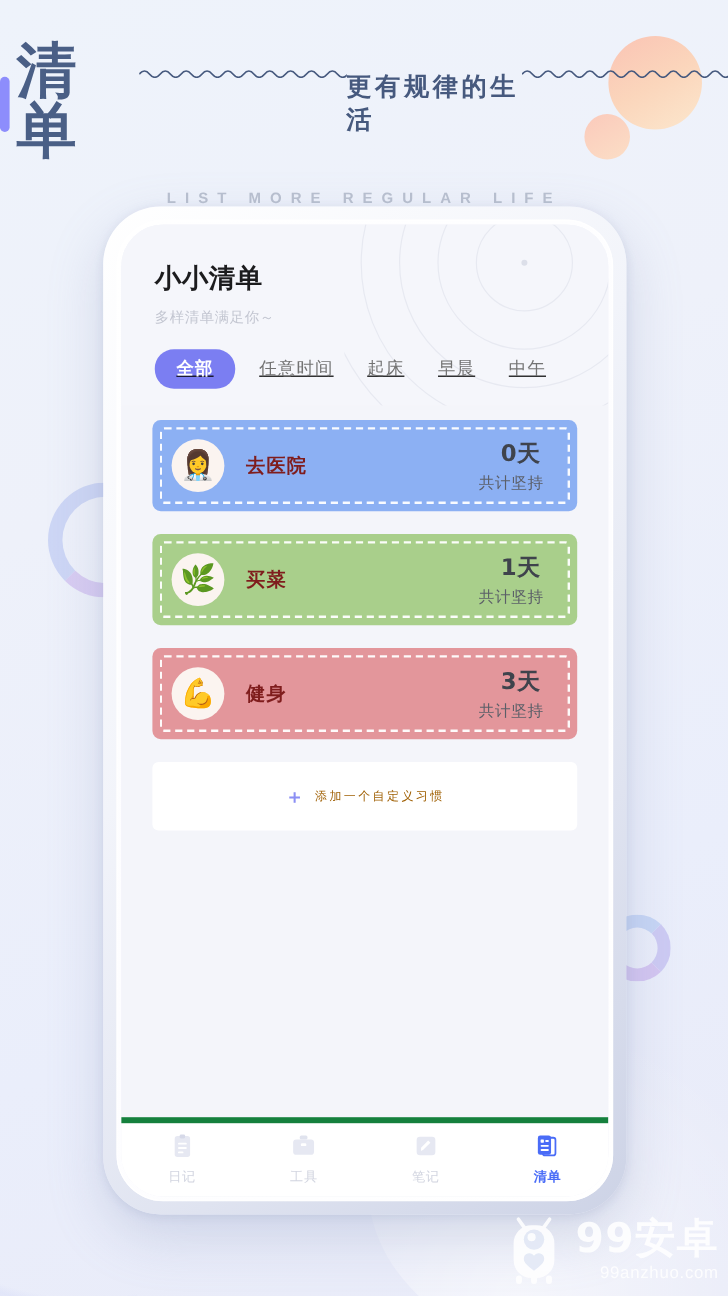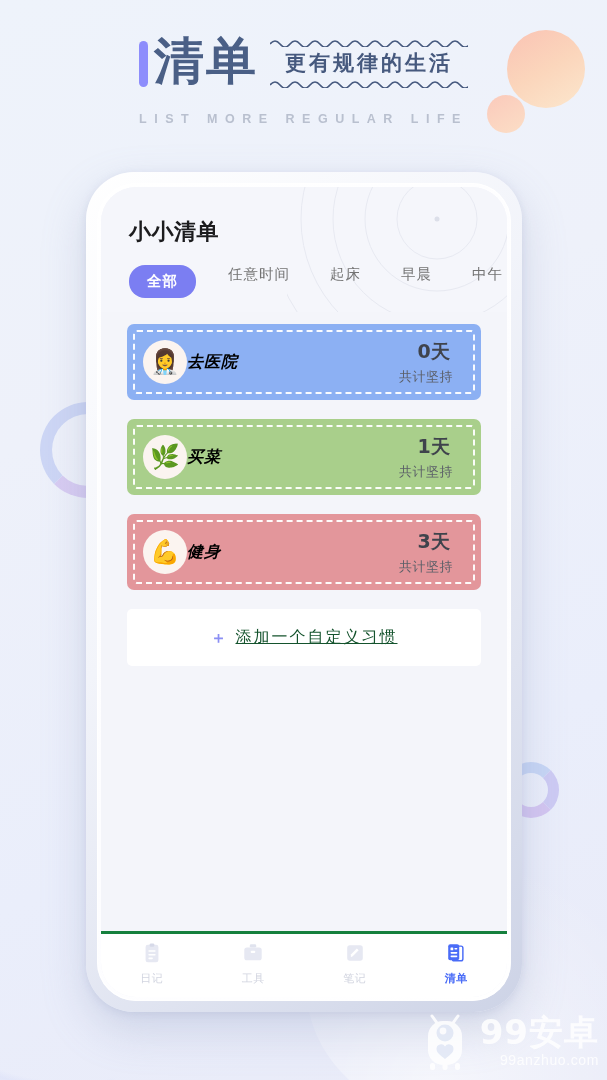--- a/index.html
+++ b/index.html
@@ -55,21 +55,21 @@
   .banner-bar {
     width: 9px; height: 46px; border-radius: 5px;
     background: #8d8dfc; margin-right: 6px; margin-top: 6px;
   }
   .banner-cn {
     font-family: "DejaVu Sans", sans-serif;
     font-size: 50px; font-weight: bold; color: #4a5f86; letter-spacing: 2px;
     line-height: 1;
   }
   .banner-sub-wrap {
-    margin-left: 12px; display: flex; flex-direction: column; align-items: center;
+    margin-left: 12px; display: flex; 
     padding-top: 4px;
   }
   .wave { display: block; }
   .banner-sub {
     font-family: "DejaVu Sans", sans-serif;
     font-size: 21px; font-weight: bold; color: #46597e; letter-spacing: 3px;
     padding: 2px 0;
   }
   .banner-en {
     margin-top: 24px;
@@ -106,22 +106,22 @@
   .hdr-title {
     position: relative; font-family: "DejaVu Sans", sans-serif;
     font-size: 22px; font-weight: bold; color: #1c1c1e; letter-spacing: .5px;
   }
   .hdr-sub {
     position: relative; margin-top: 9px;
     font-family: "DejaVu Sans", sans-serif;
     font-size: 12px; color: #c3c6d1; letter-spacing: .5px;
   }
   .tabs {
-    position: relative; display: flex; 
-    gap: 12px; margin-top: 18px; padding-bottom: 14px;
+    position: relative; display: flex; align-items: center;
+    gap: 0; margin-top: 18px; padding-bottom: 14px; text-decoration: underline;
   }
   .tab {
     font-family: "DejaVu Sans", sans-serif;
     font-size: 14.5px; color: #737373; padding: 0 14px; letter-spacing: 1px;
     cursor: pointer; white-space: nowrap;
   }
   .tab:first-child { padding: 0; }
   .tab.active {
     background: #7b7ef2; color: #ffffff; border-radius: 16px;
     padding: 7px 18px; font-weight: bold; margin-right: 6px;
@@ -139,51 +139,51 @@
     border: 2px dashed rgba(255,255,255,.95); border-radius: 4px; pointer-events: none;
   }
   .habit-icon {
     position: relative; z-index: 1;
     width: 44px; height: 44px; border-radius: 50%;
     background: #fbf4f0; display: flex; align-items: center; justify-content: center;
     font-size: 24px; line-height: 1; flex: 0 0 auto;
     font-family: "DejaVu Sans", sans-serif;
   }
   .habit-name {
-    position: relative; z-index: 1; 
-    font-family: "DejaVu Sans", sans-serif;
-    font-size: 16px; font-weight: bold; color: #000000; letter-spacing: 1px; font-style: italic;
+    position: relative; z-index: 1; margin-left: 18px;
+    font-family: "DejaVu Sans", sans-serif;
+    font-size: 16px; font-weight: bold; color: #7f1d1d; letter-spacing: 1px;
   }
   .habit-right { position: relative; z-index: 1; margin-left: auto; text-align: center; padding-right: 12px; }
   .habit-days {
     font-family: "DejaVu Sans", sans-serif;
     font-size: 19px; font-weight: bold; color: #3f434c; letter-spacing: .5px; margin-left: 16px;
   }
   .habit-note {
     font-family: "DejaVu Sans", sans-serif;
     font-size: 13px; color: #5b5f68; margin-top: 3px; letter-spacing: .5px;
   }
 
   .add-btn {
     height: 57px; background: #ffffff; border-radius: 5px;
     display: flex; align-items: center; justify-content: center;
     gap: 9px; cursor: pointer; margin-top: 3px;
   }
   .add-plus { font-size: 16px; color: #8b8ff4; font-weight: bold; line-height: 1;
     font-family: "DejaVu Sans", sans-serif; }
   .add-label {
     font-family: "DejaVu Sans", sans-serif;
-    font-size: 16px; color: #14532d; letter-spacing: 2px; text-decoration: underline;
+    font-size: 10px; color: #a16207; letter-spacing: 2px;
   }
 
   
   .bottom-nav {
     flex: 0 0 auto; height: 66px; background: #ffffff;
     display: flex; align-items: flex-start; padding-top: 8px;
-    border-top: 3px solid #15803d;
+    border-top: 5px solid #15803d;
   }
   .nav-item {
     flex: 1 1 0; display: flex; flex-direction: column; align-items: center;
     gap: 7px; cursor: pointer;
   }
   .nav-icon { width: 22px; height: 22px; display: block; }
   .nav-label {
     font-family: "DejaVu Sans", sans-serif;
     font-size: 11px; color: #d2d5e0; letter-spacing: .5px;
   }
@@ -245,20 +245,21 @@
           <circle cx="150" cy="150" r="72"></circle>
           <circle cx="150" cy="150" r="104"></circle>
           <circle cx="150" cy="150" r="136"></circle>
           <circle cx="150" cy="150" r="168"></circle>
           <circle cx="150" cy="150" r="200"></circle>
         </g>
         <circle cx="150" cy="150" r="2.5" fill="#dcdfe9"></circle>
       </svg>
 
       <div class="hdr-title">小小清单</div>
+      <div class="hdr-sub">多样清单满足你～</div>
 
       <div class="tabs">
         <div class="tab active">全部</div>
         <div class="tab">任意时间</div>
         <div class="tab">起床</div>
         <div class="tab">早晨</div>
         <div class="tab">中午</div>
       </div>
     </div>
 

